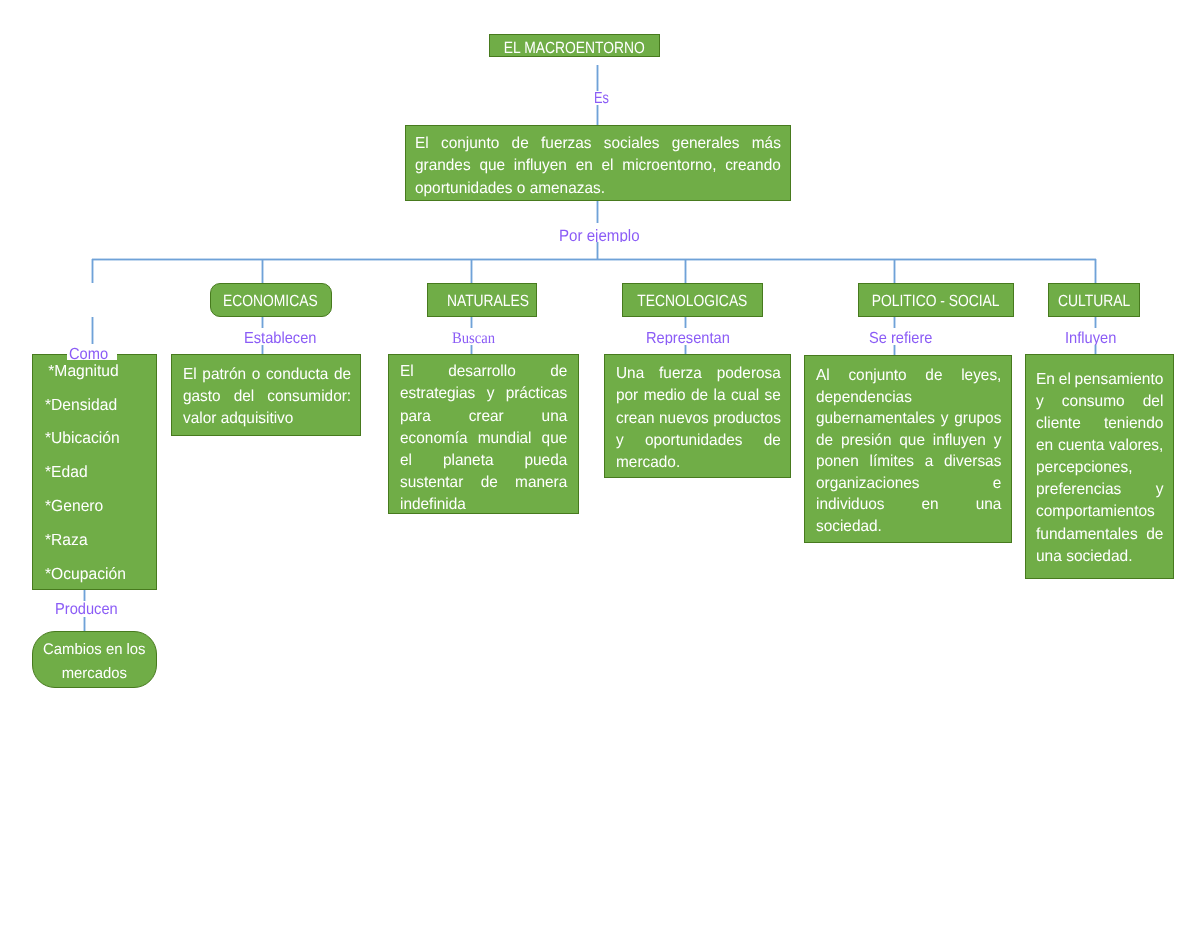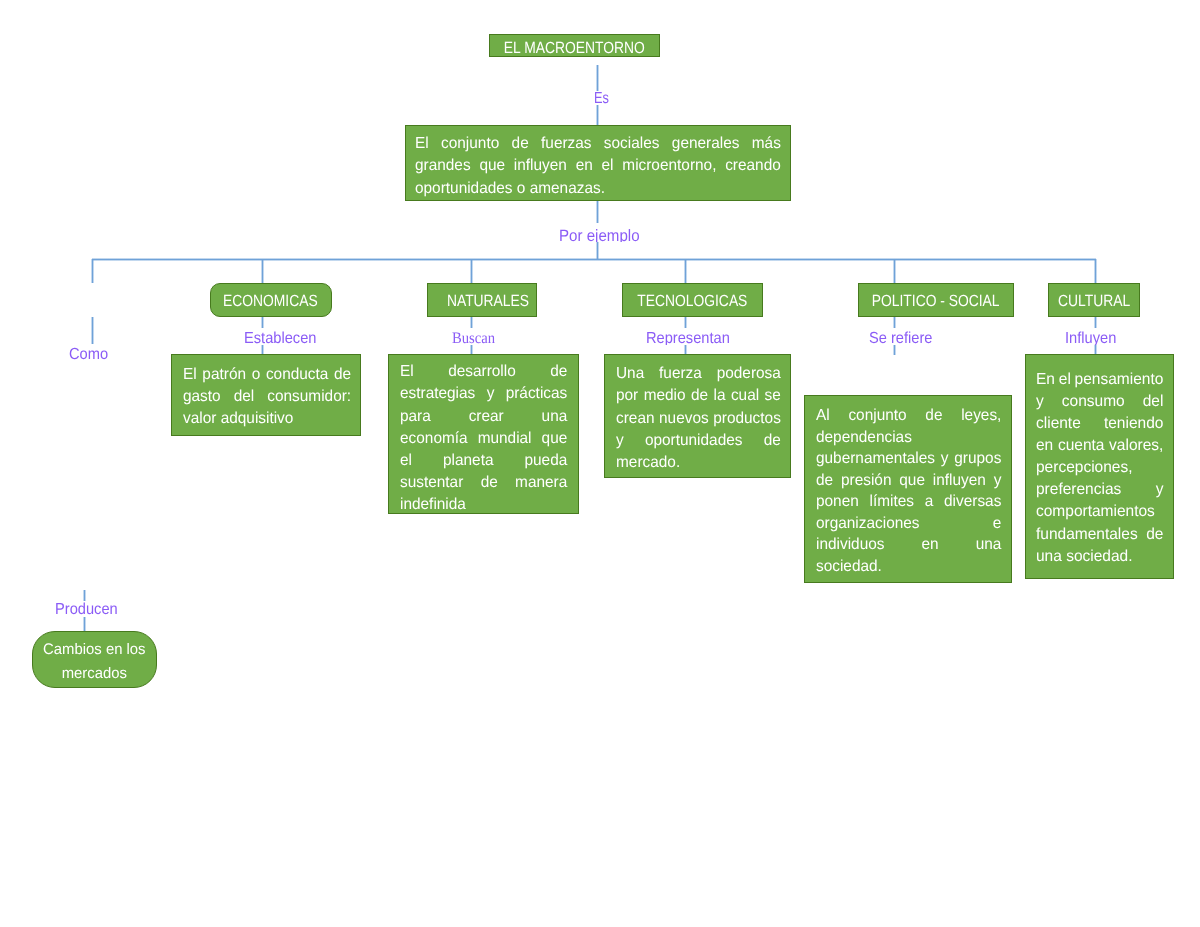--- a/index.html
+++ b/index.html
@@ -97,20 +97,29 @@
   <div class="node cap" style="left:621.7px;top:283.2px;width:141px;height:33.8px;text-align:right;">
     <span>TECNOLOGICAS</span>
   </div>
   <div class="node cap" style="left:827.3px;top:283.2px;width:155.4px;height:33.8px;margin-left:31px;">
     <span>POLITICO - SOCIAL</span>
   </div>
   <div class="node cap" style="left:1048px;top:283.2px;width:92px;height:33.8px;">
     <span>CULTURAL</span>
   </div>
 
+  <div class="node list" style="left:32.2px;top:353.8px;width:124.6px;height:235.8px;padding:0px 0 0 11.55px;line-height:33.8px;">
+    <span class="i" style="padding-left:3.4px">*Magnitud</span>
+    <span class="i">*Densidad</span>
+    <span class="i">*Ubicación</span>
+    <span class="i">*Edad</span>
+    <span class="i">*Genero</span>
+    <span class="i">*Raza</span>
+    <span class="i">*Ocupación</span>
+  </div>
 
   <div class="node para" style="left:170.8px;top:354.2px;width:190.2px;height:82px;padding:8.9px 8.5px 0 11.5px;line-height:22.1px;">
     <span class="l"><i>El</i><i>patrón</i><i>o</i><i>conducta</i><i>de</i></span>
     <span class="l"><i>gasto</i><i>del</i><i>consumidor:</i></span>
     <span class="l last">valor adquisitivo</span>
   </div>
 
   <div class="node para" style="left:387.8px;top:353.9px;width:191px;height:160.3px;padding:6.3px 10.4px 0 11.3px;line-height:22.2px;">
     <span class="l"><i>El</i><i>desarrollo</i><i>de</i></span>
     <span class="l"><i>estrategias</i><i>y</i><i>prácticas</i></span>
@@ -122,21 +131,21 @@
   </div>
 
   <div class="node para" style="left:604.4px;top:353.8px;width:186.9px;height:123.8px;padding:8.6px 9.0px 0 11.0px;line-height:22.1px;">
     <span class="l"><i>Una</i><i>fuerza</i><i>poderosa</i></span>
     <span class="l"><i>por</i><i>medio</i><i>de</i><i>la</i><i>cual</i><i>se</i></span>
     <span class="l"><i>crean</i><i>nuevos</i><i>productos</i></span>
     <span class="l"><i>y</i><i>oportunidades</i><i>de</i></span>
     <span class="l last">mercado.</span>
   </div>
 
-  <div class="node para" style="left:803.5px;top:355px;width:208.7px;height:188px;padding:9.2px 10.0px 0 11.3px;line-height:21.55px;margin-top:40px;">
+  <div class="node para" style="left:803.5px;top:355px;width:208.7px;height:188px;padding:9.2px 10.0px 0 11.3px;line-height:21.55px;">
     <span class="l"><i>Al</i><i>conjunto</i><i>de</i><i>leyes,</i></span>
     <span class="l last">dependencias</span>
     <span class="l"><i>gubernamentales</i><i>y</i><i>grupos</i></span>
     <span class="l"><i>de</i><i>presión</i><i>que</i><i>influyen</i><i>y</i></span>
     <span class="l"><i>ponen</i><i>límites</i><i>a</i><i>diversas</i></span>
     <span class="l"><i>organizaciones</i><i>e</i></span>
     <span class="l"><i>individuos</i><i>en</i><i>una</i></span>
     <span class="l last">sociedad.</span>
   </div>
 

